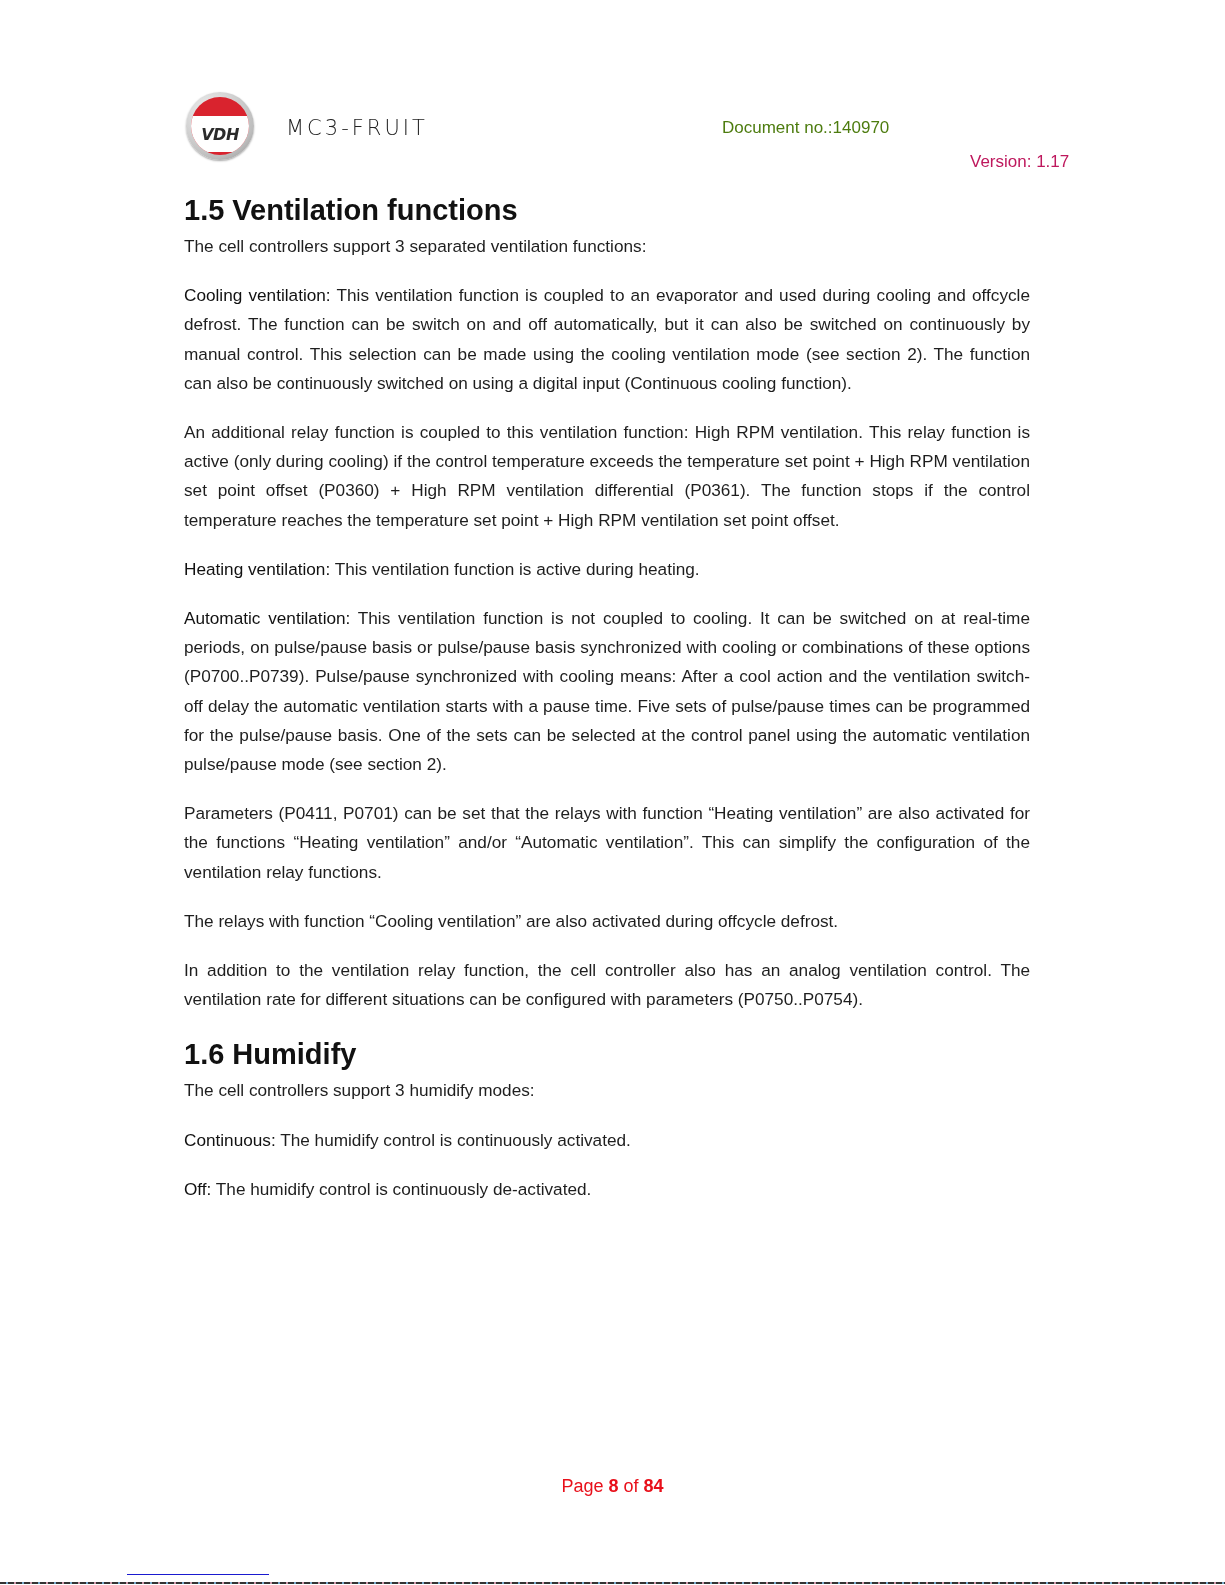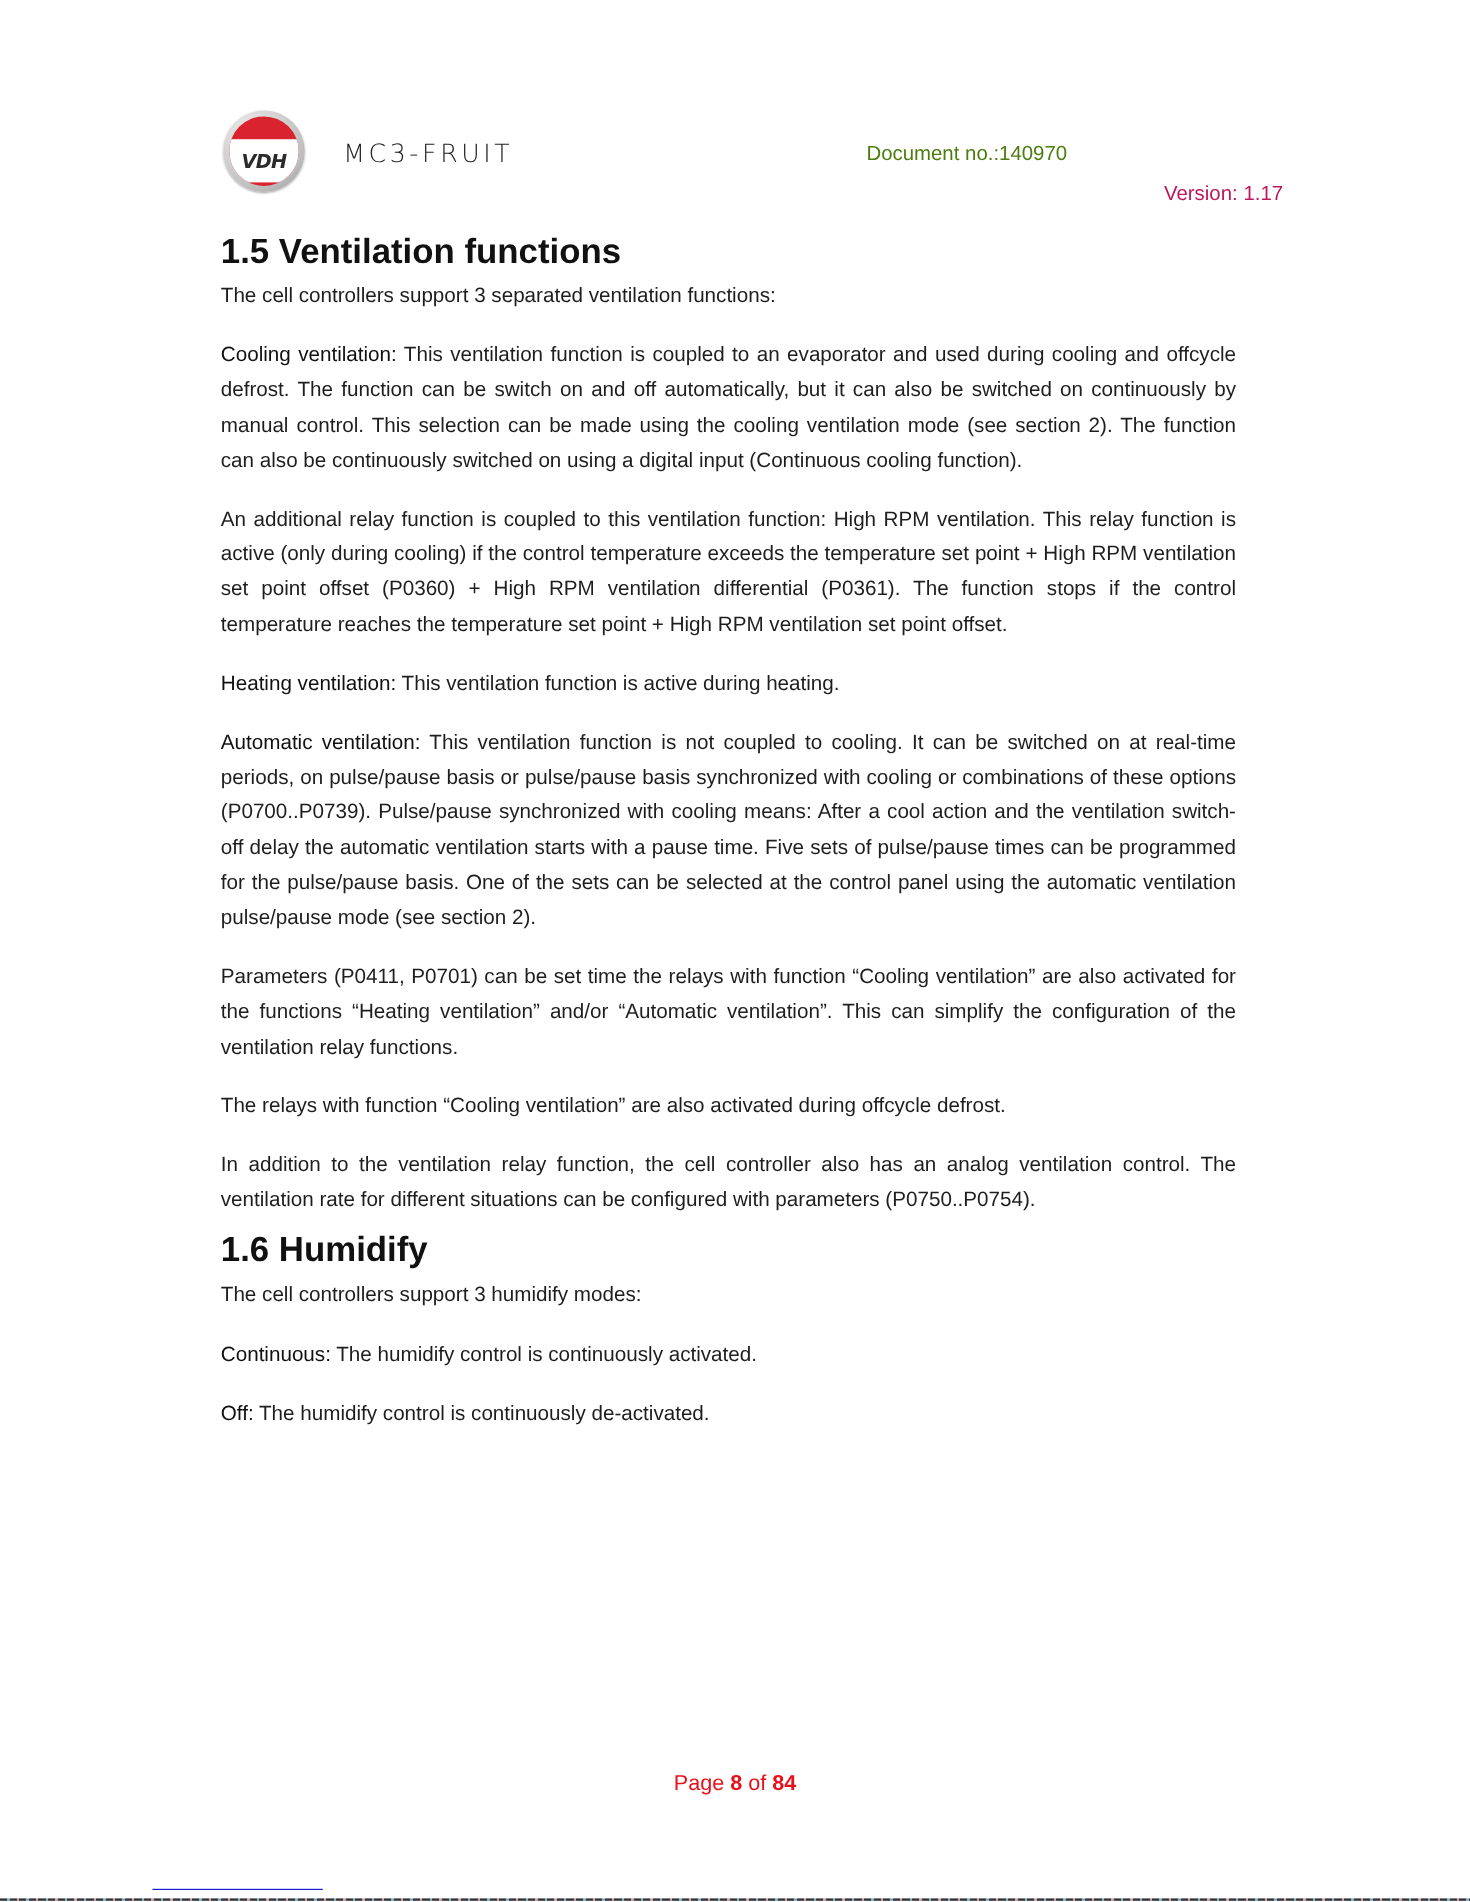--- a/index.html
+++ b/index.html
@@ -77,25 +77,25 @@
   <p class="intro">The cell controllers support 3 separated ventilation functions:</p>
 
   <p class="para"><b class="term">Cooling ventilation:</b><span> This ventilation function is coupled to an evaporator and used during cooling and offcycle defrost. The function can be switch on and off automatically, but it can also be switched on continuously by manual control. This selection can be made using the cooling ventilation mode (see section 2). The function can also be continuously switched on using a digital input (Continuous cooling function).</span></p>
 
   <p class="para">An additional relay function is coupled to this ventilation function: High RPM ventilation. This relay function is active (only during cooling) if the control temperature exceeds the temperature set point + High RPM ventilation set point offset (P0360) + High RPM ventilation differential (P0361). The function stops if the control temperature reaches the temperature set point + High RPM ventilation set point offset.</p>
 
   <p class="para"><b class="term">Heating ventilation:</b><span> This ventilation function is active during heating.</span></p>
 
   <p class="para"><b class="term">Automatic ventilation:</b><span> This ventilation function is not coupled to cooling. It can be switched on at real-time periods, on pulse/pause basis or pulse/pause basis synchronized with cooling or combinations of these options (P0700..P0739). Pulse/pause synchronized with cooling means: After a cool action and the ventilation switch-off delay the automatic ventilation starts with a pause time. Five sets of pulse/pause times can be programmed for the pulse/pause basis. One of the sets can be selected at the control panel using the automatic ventilation pulse/pause mode (see section 2).</span></p>
 
-  <p class="para">Parameters (P0411, P0701) can be set time the relays with function “Cooling ventilation” are also activated for the functions “Heating ventilation” and/or “Automatic ventilation”. This can simplify the configuration of the ventilation relay functions.</p>
+  <p class="para">Parameters (P0411, P0701) can be set that the relays with function “Heating ventilation” are also activated for the functions “Heating ventilation” and/or “Automatic ventilation”. This can simplify the configuration of the ventilation relay functions.</p>
 
   <p class="para">The relays with function “Cooling ventilation” are also activated during offcycle defrost.</p>
 
-  <p class="para" style="margin-bottom:8px;">In addition to the ventilation relay function, the cell controller also has an analog ventilation control. The ventilation rate for different situations can be configured with parameters (P0750..P0754).</p>
+  <p class="para" style="margin-bottom:20px;">In addition to the ventilation relay function, the cell controller also has an analog ventilation control. The ventilation rate for different situations can be configured with parameters (P0750..P0754).</p>
 
   <h2>1.6 Humidify</h2>
   <p class="intro">The cell controllers support 3 humidify modes:</p>
 
   <p class="para"><b class="term">Continuous:</b><span> The humidify control is continuously activated.</span></p>
 
   <p class="para"><b class="term">Off:</b><span> The humidify control is continuously de-activated.</span></p>
 </div>
 
 <div class="footer">

